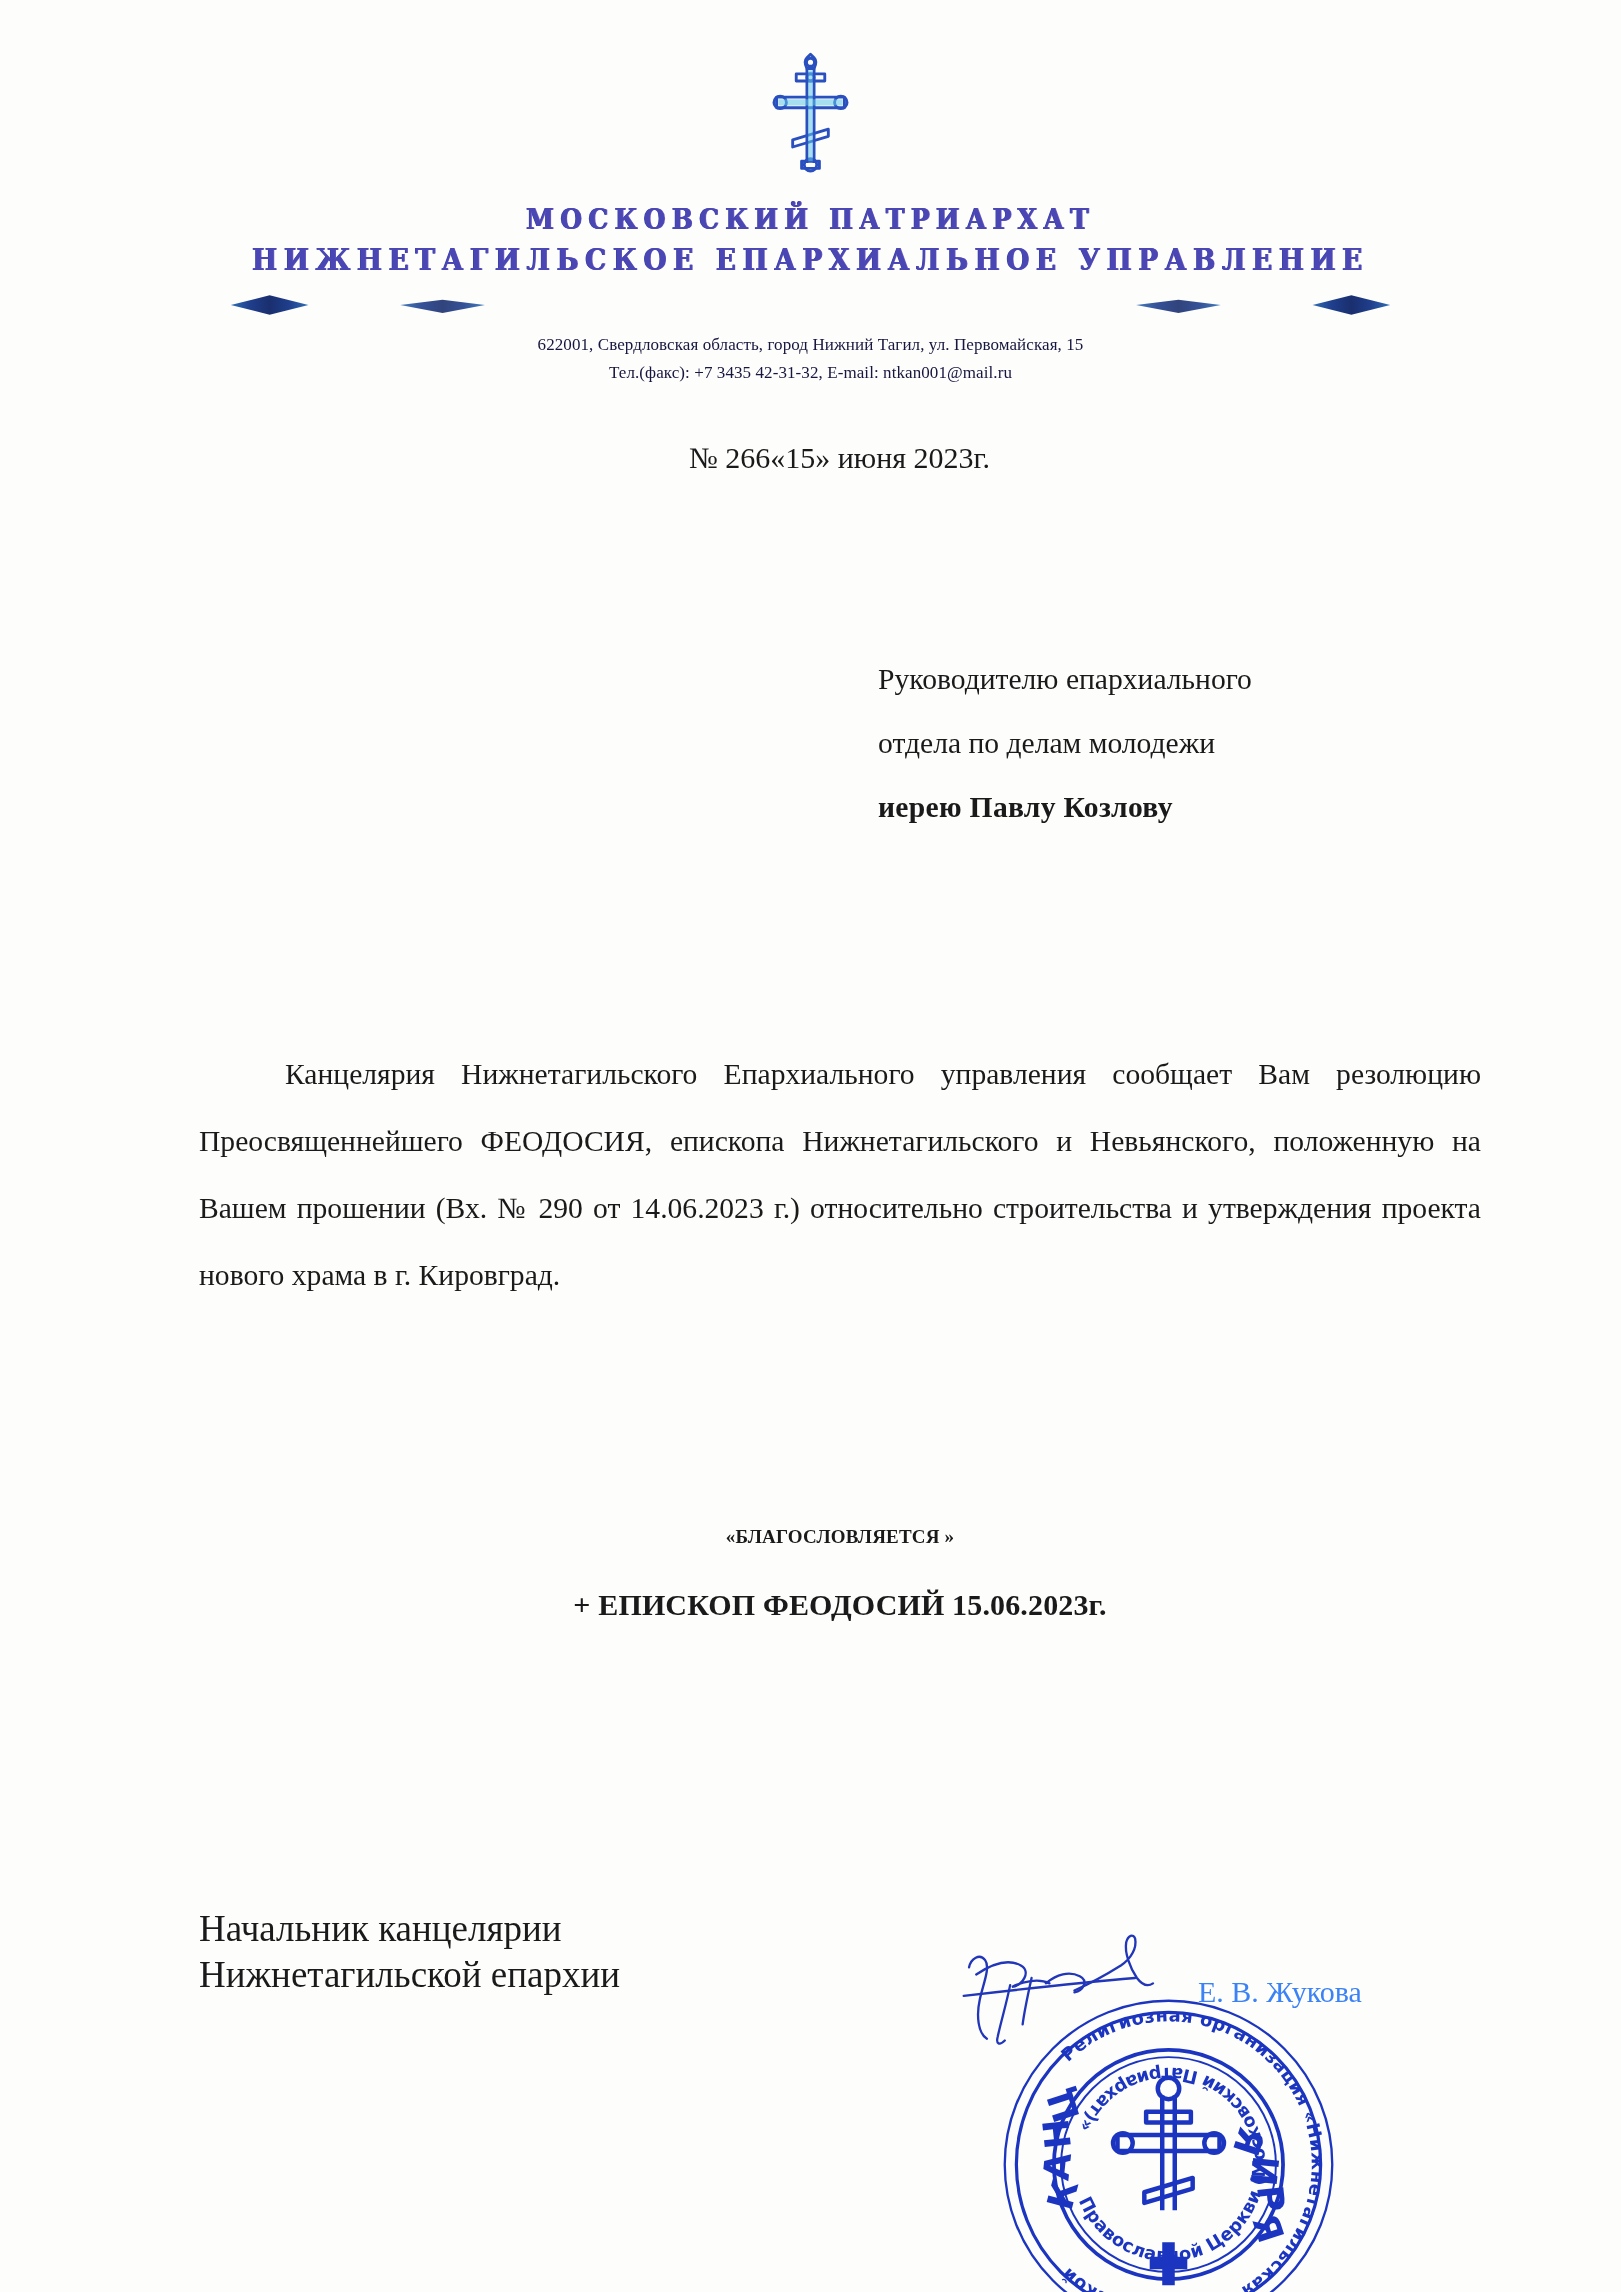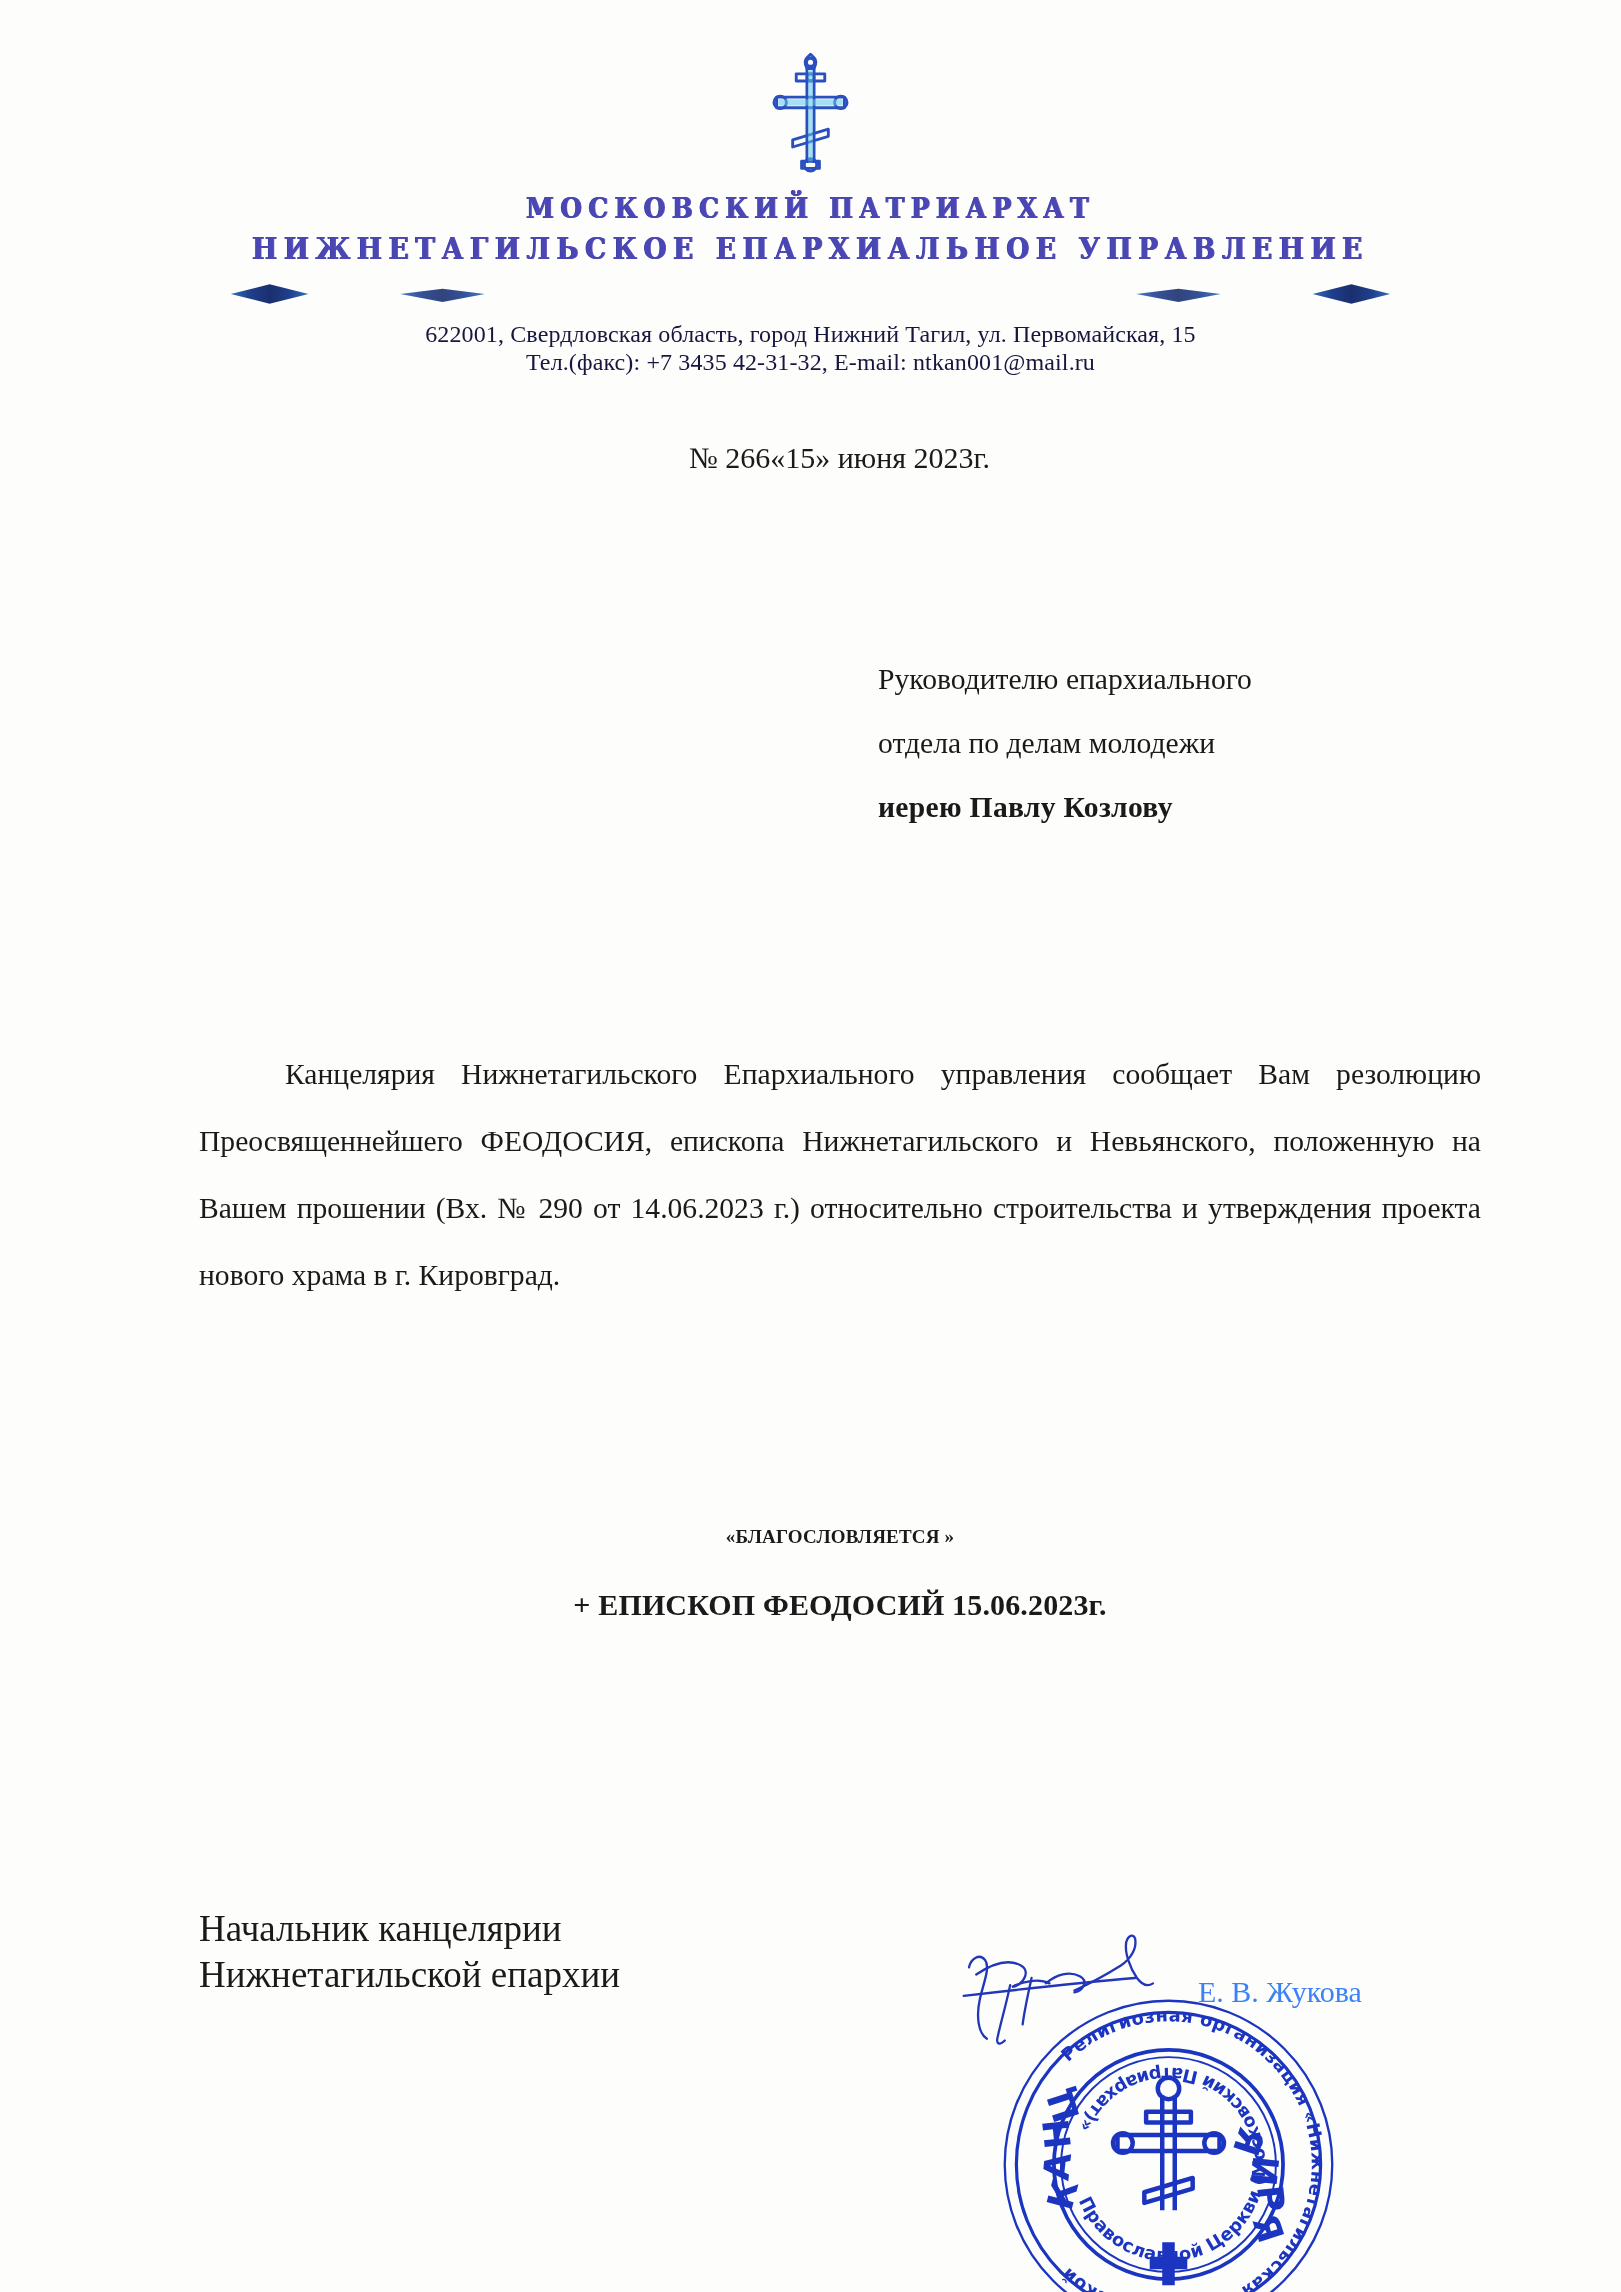--- a/index.html
+++ b/index.html
@@ -39,21 +39,21 @@
     display: flex;
     justify-content: center;
     align-items: flex-start;
     height: 139px;
   }
 
   .cross-wrap svg { display: block; }
 
   .org-titles {
     text-align: center;
-    margin-top: 3px;
+    margin-top: 14px;
   }
 
   .org-line1,
   .org-line2 {
     font-family: "DejaVu Serif", "Liberation Serif", serif;
     color: #4a46b4;
     font-weight: 700;
     letter-spacing: 0.22em;
     white-space: nowrap;
     text-shadow: 0.7px 0 0 #6f5fc4, -0.5px 0 0 #2f3f9e;
@@ -81,21 +81,21 @@
   .ornament-rule svg { display: block; }
 
   .contact-block {
     text-align: center;
     margin-top: 10.7px;
     color: #17163f;
     font-family: "Liberation Serif", serif;
   }
 
   .contact-line {
-    font-size: 24px;
+    font-size: 17px;
     line-height: 28px;
     letter-spacing: 0.005em;
   }
 
   
 
   .ref-row {
     position: absolute;
     top: 441px;
     left: 199px;

